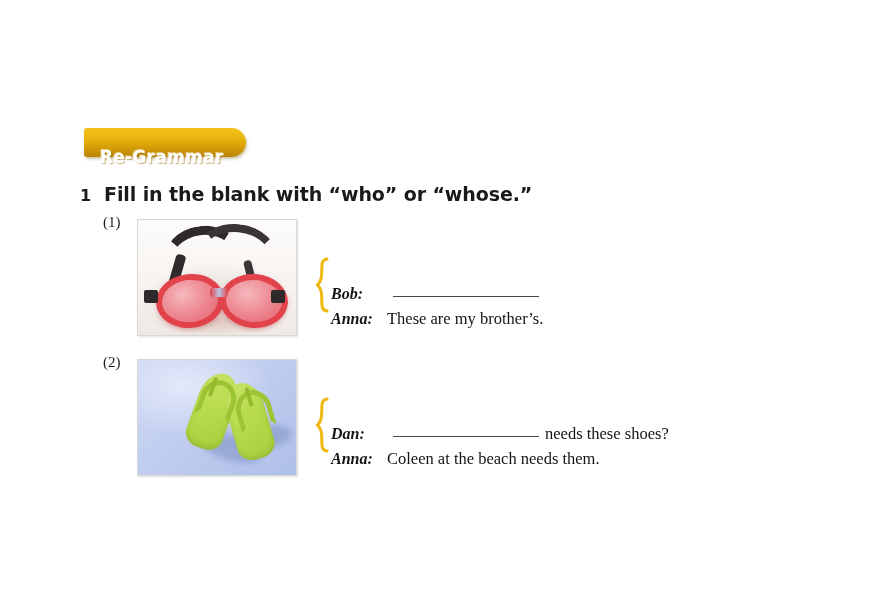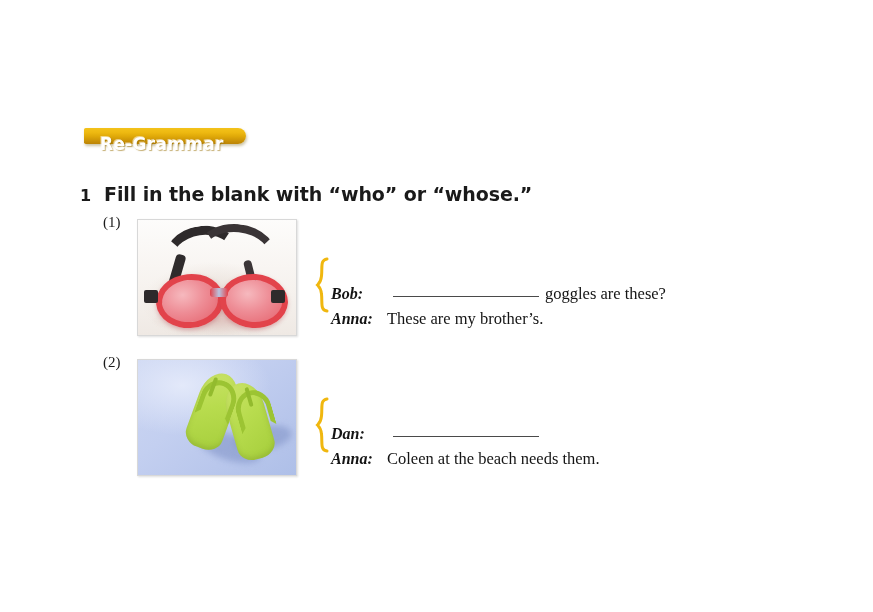--- a/index.html
+++ b/index.html
@@ -19,21 +19,21 @@
   .badge-wrap {
     position: absolute;
     left: 84px;
     top: 128px;
   }
   .badge {
     position: relative;
     display: inline-block;
     height: 16px;
     line-height: 32px;
-    padding: 0 22px 0 16px;
+    padding: 13px 22px 0 16px;
     border-radius: 4px 18px 18px 4px;
     background: linear-gradient(to bottom,
                 #f3c21a 0%,
                 #eeb911 28%,
                 #e0a908 52%,
                 #c99107 82%,
                 #bb8405 100%);
     box-shadow: 1px 2px 3px rgba(120,100,20,0.38);
     font-family: "DejaVu Sans", sans-serif;
     font-weight: bold;
@@ -302,21 +302,21 @@
 
   <div class="dialogue">
     <div class="brace">
       <svg width="14" height="58" viewBox="0 0 14 58" aria-hidden="true">
         <path d="M12 3 C5 4, 7.5 11, 6.5 20 C6 26, 3.5 28, 2.5 29 C3.5 30, 6 32, 6.5 38 C7.5 47, 5 54, 12 55" fill="none" stroke="#f0b70f" stroke-width="3" stroke-linecap="round"></path>
       </svg>
     </div>
     <div class="lines">
       <div class="line">
         <span class="speaker">Bob:</span>
-        <span class="utterance"><span class="blank-rule"></span><span>goggles are these?</span></span>
+        <span class="utterance"><span class="blank-rule"></span></span>
       </div>
       <div class="line">
         <span class="speaker">Anna:</span>
         <span class="utterance">These are my brother’s.</span>
       </div>
     </div>
   </div>
 </div>
 
 <div class="item item-2">
@@ -338,21 +338,21 @@
 
   <div class="dialogue">
     <div class="brace">
       <svg width="14" height="58" viewBox="0 0 14 58" aria-hidden="true">
         <path d="M12 3 C5 4, 7.5 11, 6.5 20 C6 26, 3.5 28, 2.5 29 C3.5 30, 6 32, 6.5 38 C7.5 47, 5 54, 12 55" fill="none" stroke="#f0b70f" stroke-width="3" stroke-linecap="round"></path>
       </svg>
     </div>
     <div class="lines">
       <div class="line">
         <span class="speaker">Dan:</span>
-        <span class="utterance"><span class="blank-rule"></span></span>
+        <span class="utterance"><span class="blank-rule"></span><span>needs these shoes?</span></span>
       </div>
       <div class="line">
         <span class="speaker">Anna:</span>
         <span class="utterance">Coleen at the beach needs them.</span>
       </div>
     </div>
   </div>
 </div>
 
 </body></html>

